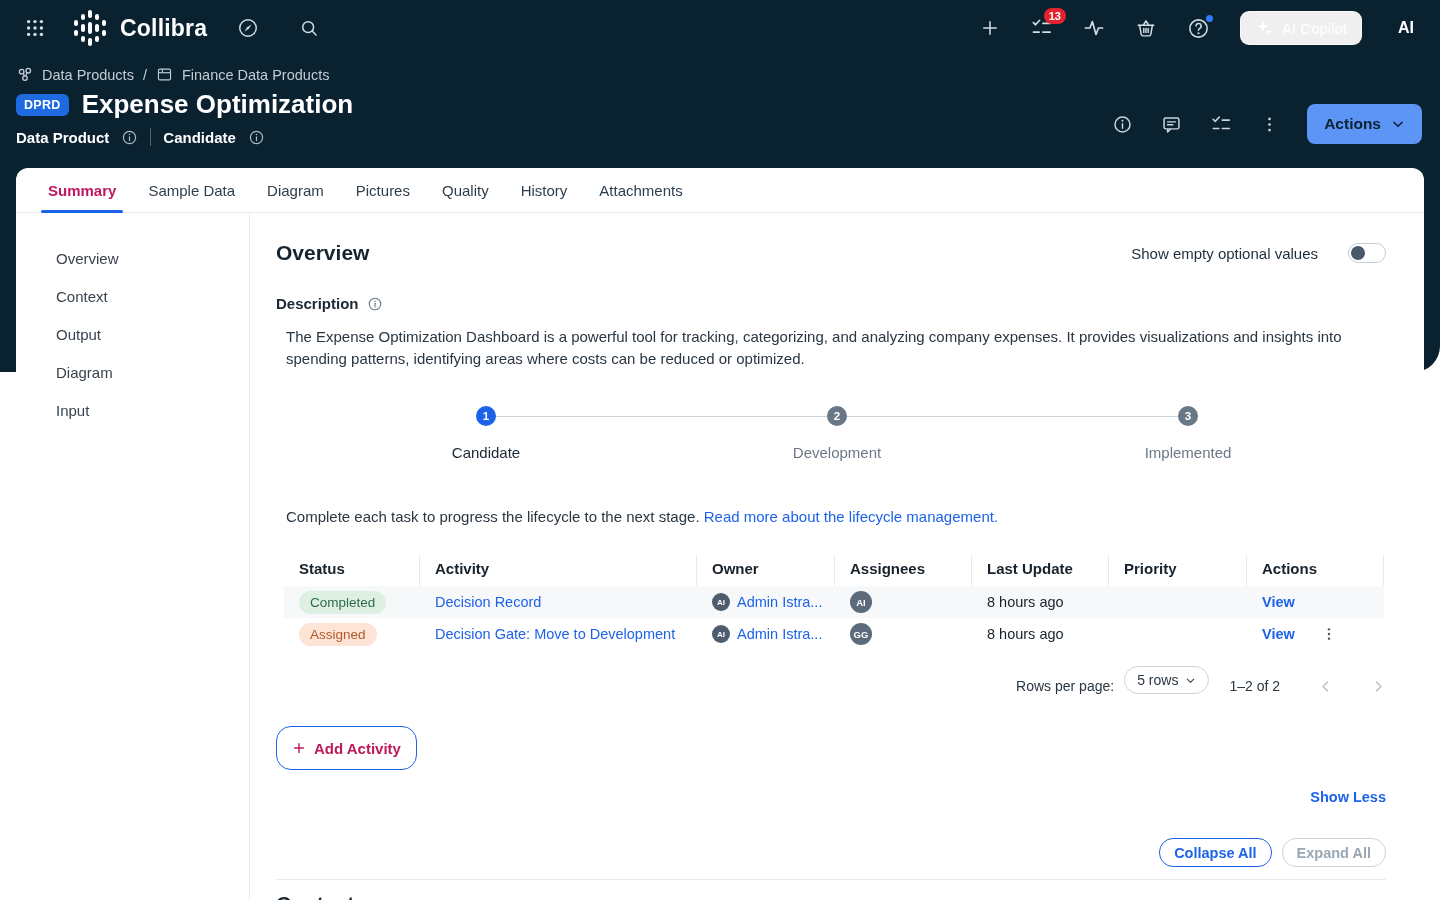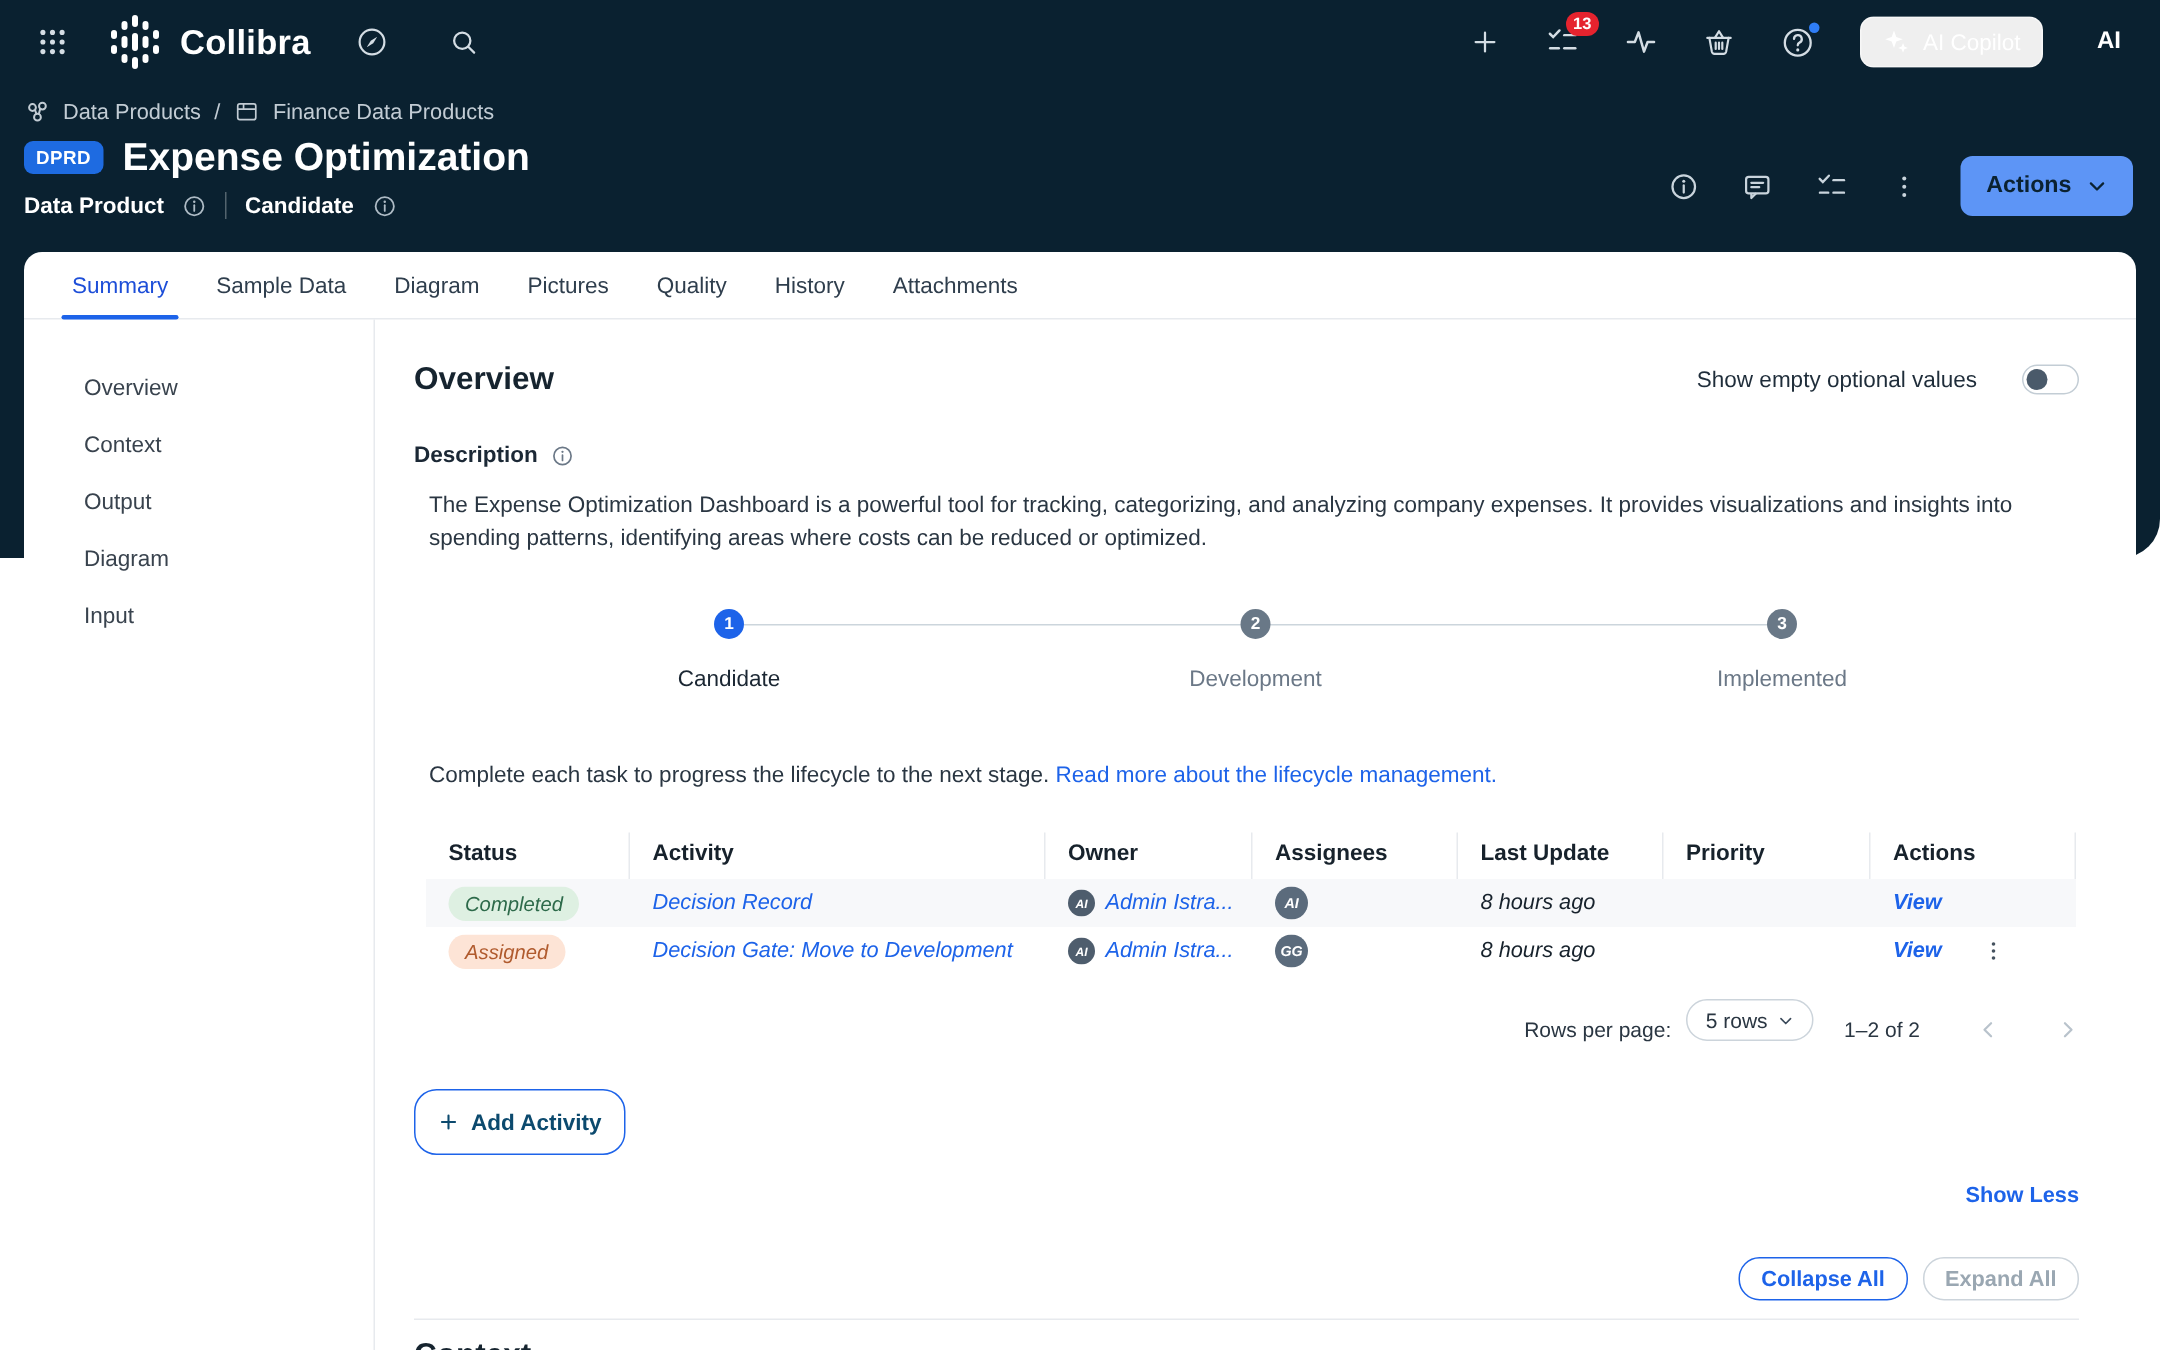--- a/index.html
+++ b/index.html
@@ -43,21 +43,21 @@
     color:#0b2231; font-size:15.5px; font-weight:700; border:none; border-radius:8px;
     height:40px; padding:0 17px; cursor:pointer; }
 
   
   .panel { position:absolute; top:168px; left:16px; width:1408px; height:732px;
     background:#fff; border-radius:12px 12px 0 0; }
   .tabbar { display:flex; align-items:stretch; height:45px; border-bottom:1px solid #e7eaee;
     padding:0 16px; }
   .tab { display:flex; align-items:center; padding:0 16px; font-size:15px; color:#2f3e4d;
     cursor:pointer; position:relative; }
-  .tab.active { color:#1d4ed8; font-weight:400; }
+  .tab.active { color:#be185d; font-weight:700; }
   .tab.active::after { content:""; position:absolute; left:9px; right:9px; bottom:-1px;
     height:3px; background:#1d63e9; border-radius:3px; }
   .panel-body { display:flex; height:687px; }
 
   .subnav { width:234px; border-right:1px solid #e7eaee; padding-top:36px; }
   .subnav-item { margin:0 0 18px 40px; font-size:15px; color:#39434e; line-height:20px; cursor:pointer; }
 
   .main { flex:1; padding:28px 38px 0 26px; position:relative; }
   .overview-row { display:flex; justify-content:space-between; align-items:center; }
   .section-heading { font-size:21px; font-weight:600; color:#16242f; }
@@ -86,42 +86,42 @@
 
   .lifecycle-line { margin:44px 0 0 10px; font-size:15px; color:#2a3642; }
   .link { color:#1d63e9; cursor:pointer; text-decoration:none; }
 
   .task-table { margin:30px 0 0 8px; width:1100px; font-size:14.5px; }
   .tgrid { display:grid; grid-template-columns:136px 277px 138px 137px 137px 138px 137px; }
   .thead .cell { font-size:15px; font-weight:600; color:#17222c; padding:5px 0 9px 15px;
     border-right:1px solid #e7eaee; }
   .trow { height:32px; align-items:center; color:#17222c; }
   .trow.alt { background:#f7f8fa; }
-  .trow .cell { padding-left:15px; display:flex; align-items:center; overflow:hidden; white-space:nowrap;font-style:italic; }
+  .trow .cell { padding-left:15px; display:flex; align-items:center; overflow:hidden; white-space:nowrap; }
   .status-badge { font-size:13.5px; padding:4px 11px; border-radius:12px; }
   .status-badge.completed { background:#def0e2; color:#2d6a4a; }
   .status-badge.assigned { background:#fde4d6; color:#b05a2d; }
   .owner-avatar { width:18px; height:18px; border-radius:50%; background:#4e5d6d; color:#fff;
     font-size:8px; font-weight:700; display:flex; align-items:center; justify-content:center;
     margin-right:7px; flex:none; }
   .assignee-avatar { width:22px; height:22px; border-radius:50%; background:#5b6b7c; color:#fff;
     font-size:9.5px; font-weight:700; display:flex; align-items:center; justify-content:center; }
   .view-link { color:#1d63e9; font-weight:600; cursor:pointer; }
   .row-kebab { margin-left:26px; color:#45525f; display:flex; cursor:pointer; }
 
   .pagination { margin-top:16px; display:flex; justify-content:flex-end; align-items:flex-end;
     font-size:14px; color:#2a3642; }
   .rpp-select { display:flex; align-items:center; gap:7px; border:1px solid #ccd4db;
     border-radius:15px; padding:5px 12px; margin-left:10px; color:#2a3642; cursor:pointer; }
   .page-range { margin-left:20px; }
   .pg-chevron { margin-left:38px; color:#b9c3cc; display:flex; cursor:pointer; }
 
   .btn-row { margin-top:32px; display:flex; justify-content:space-between; align-items:center; }
   .add-activity-btn { display:flex; align-items:center; gap:8px; border:1.5px solid #1d63e9;
-    color:#0c4a6e; background:#fff; border-radius:15px; height:44px; padding:16px 15px;
+    color:#be185d; background:#fff; border-radius:15px; height:44px; padding:16px 15px;
     font-size:15px; font-weight:600; cursor:pointer; }
   .split-btn { display:flex; align-items:stretch; border:1.5px solid #1d63e9; border-radius:15px;
     height:30px; overflow:hidden; background:#fff; }
   .split-main { display:flex; align-items:center; padding:0 15px; color:#1d63e9;
     font-size:15px; font-weight:600; cursor:pointer; }
   .split-caret { display:flex; align-items:center; padding:0 9px; border-left:1px solid #1d63e9;
     color:#1d63e9; cursor:pointer; }
 
   .show-less-row { margin-top:18px; text-align:right; }
   .show-less { font-size:14.5px; font-weight:600; }

